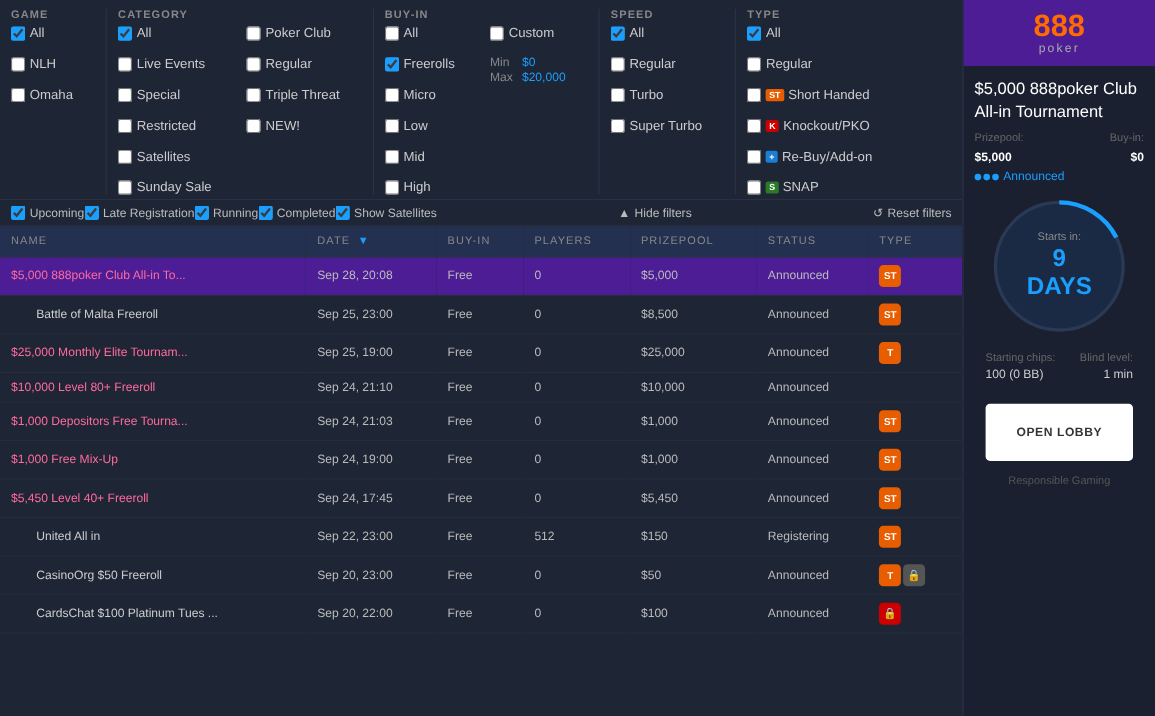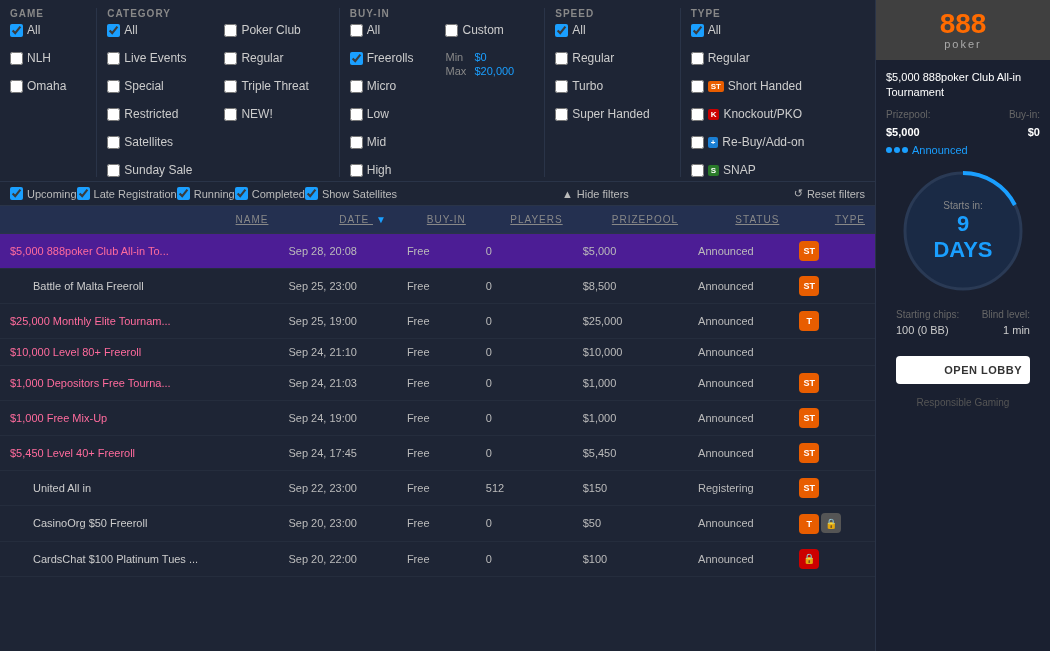--- a/index.html
+++ b/index.html
@@ -151,29 +151,28 @@
       width: 100%;
       border-collapse: collapse;
     }
 
     thead tr {
       background: #243050;
     }
 
     thead th {
       padding: 8px 10px;
-      text-align: right;
+      text-align: left;
       color: #888;
       font-size: 10px;
       letter-spacing: 1px;
       text-transform: uppercase;
       font-weight: normal;
       border-bottom: 1px solid #2a3448;
       white-space: nowrap;
-      text-decoration: underline;
     }
 
     tbody tr {
       border-bottom: 1px solid #252d3d;
       cursor: pointer;
     }
 
     tbody tr.selected {
       background: #4c1d95;
     }
@@ -216,21 +215,21 @@
     .right-panel {
       width: 175px;
       background: #1a2030;
       display: flex;
       flex-direction: column;
       align-items: center;
       border-left: 1px solid #2a3448;
     }
 
     .brand-header {
-      background: #404040;
+      background: #4c1d95;
       width: 100%;
       display: flex;
       justify-content: center;
       align-items: center;
       padding: 10px;
     }
 
     .brand-logo {
       display: flex;
       flex-direction: column;
@@ -250,21 +249,21 @@
       letter-spacing: 2px;
     }
 
     .tournament-info {
       padding: 10px;
       width: 100%;
     }
 
     .tournament-title-right {
       color: #fff;
-      font-size: 11px;
+      font-size: 15px;
       margin-bottom: 8px;
       line-height: 1.4;
     }
 
     .info-row {
       display: flex;
       justify-content: space-between;
       margin-bottom: 6px;
     }
 
@@ -340,30 +339,29 @@
 
     .bottom-info-row {
       display: flex;
       justify-content: space-between;
       margin-bottom: 4px;
     }
 
     .open-lobby-btn {
       width: calc(100% - 20px);
       margin: 8px 10px;
-      padding: 8px;
+      padding: 20px;
       background: #fff;
       color: #333;
       border: none;
       border-radius: 4px;
       font-size: 11px;
       font-weight: bold;
       cursor: pointer;
       letter-spacing: 0.5px;
-      text-align: right;
     }
 
     .responsible-gaming {
       color: #555;
       font-size: 10px;
       text-align: center;
       margin-top: auto;
       padding: 5px;
     }
 
@@ -553,21 +551,21 @@
           <label class="filter-option">
               <input type="checkbox" style="">
               <span>Regular</span>
             </label>
           <label class="filter-option">
               <input type="checkbox" style="">
               <span>Turbo</span>
             </label>
           <label class="filter-option">
               <input type="checkbox" style="">
-              <span>Super Handed</span>
+              <span>Super Turbo</span>
             </label>
         </div>
       </div>
 
       <div class="sep"></div>
 
       <div class="filter-group">
         <div class="filter-header">TYPE</div>
         <div class="filter-options">
           <label class="filter-option">

